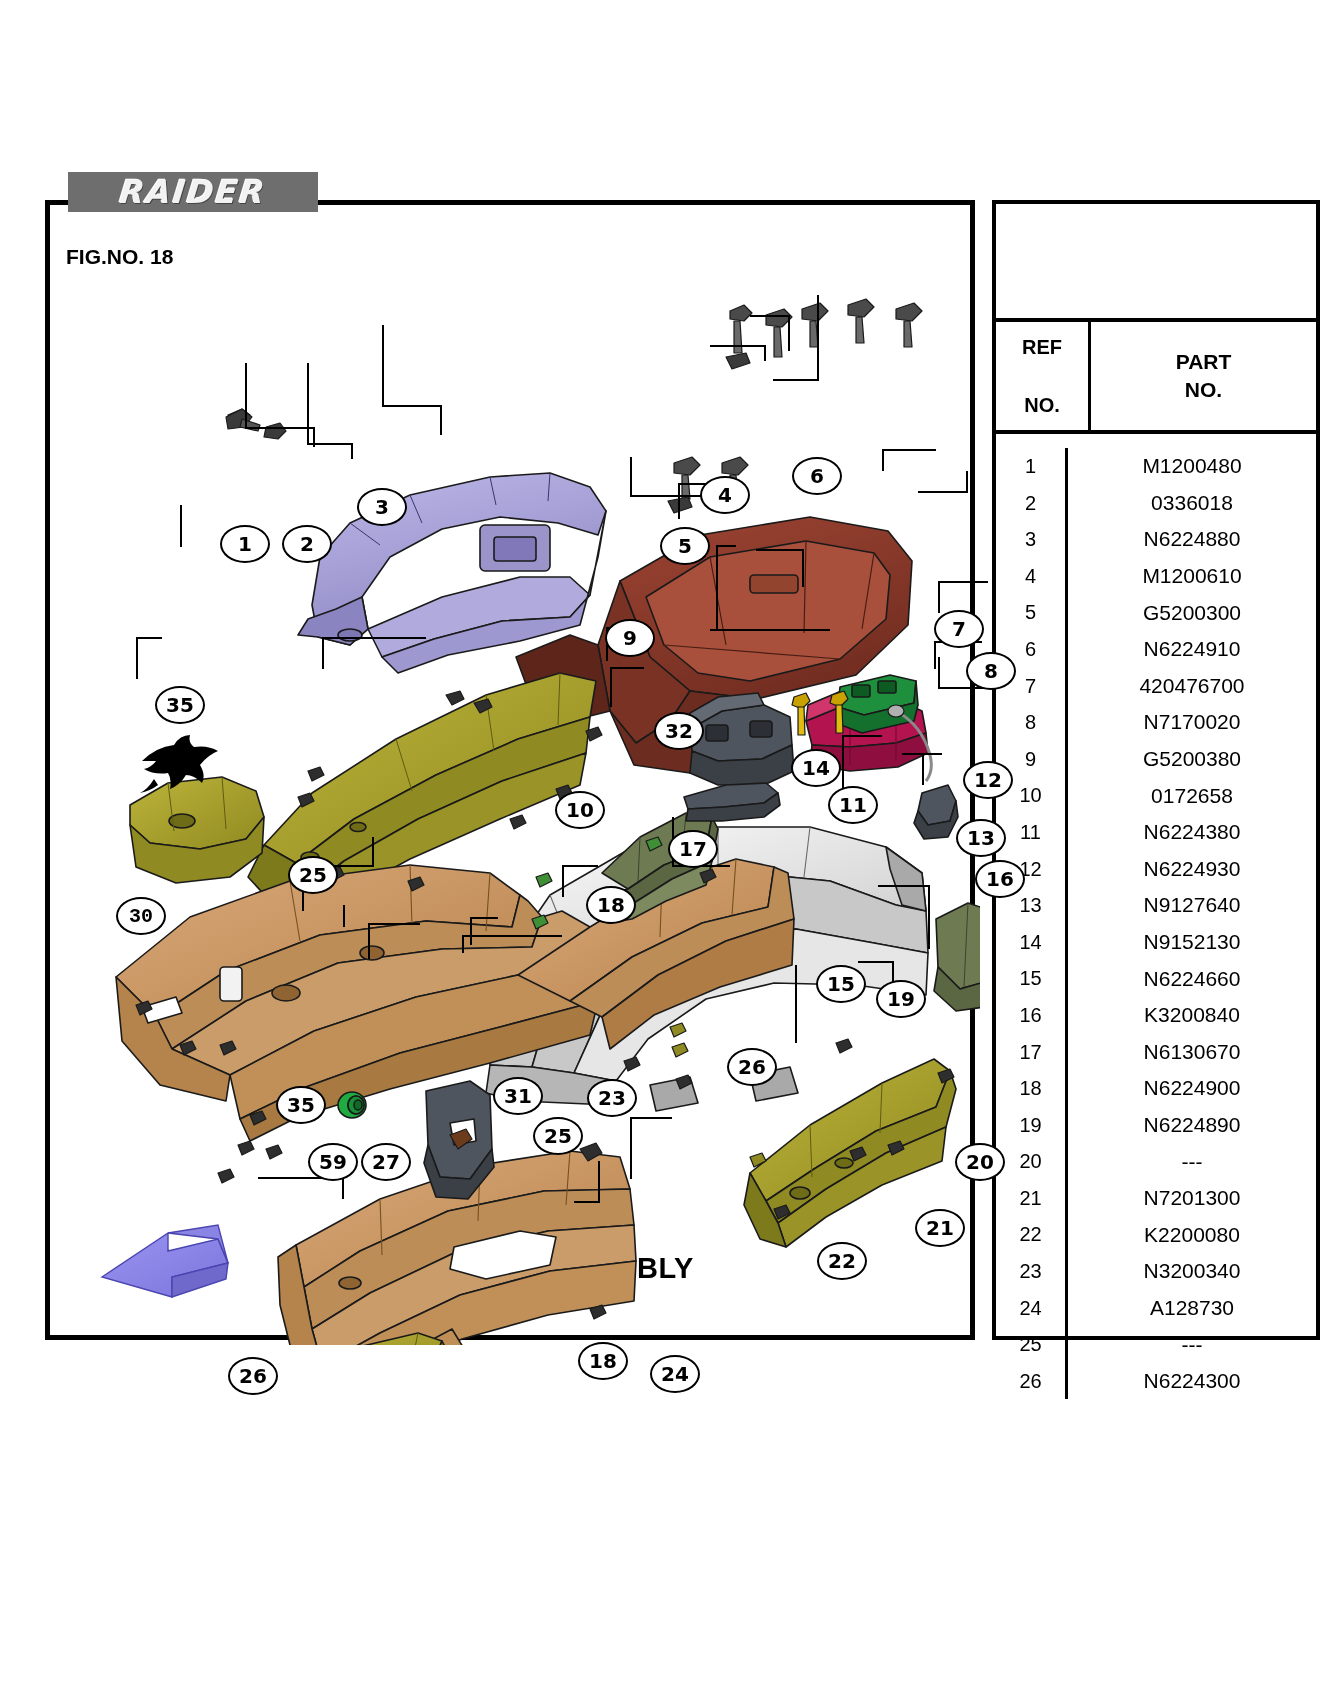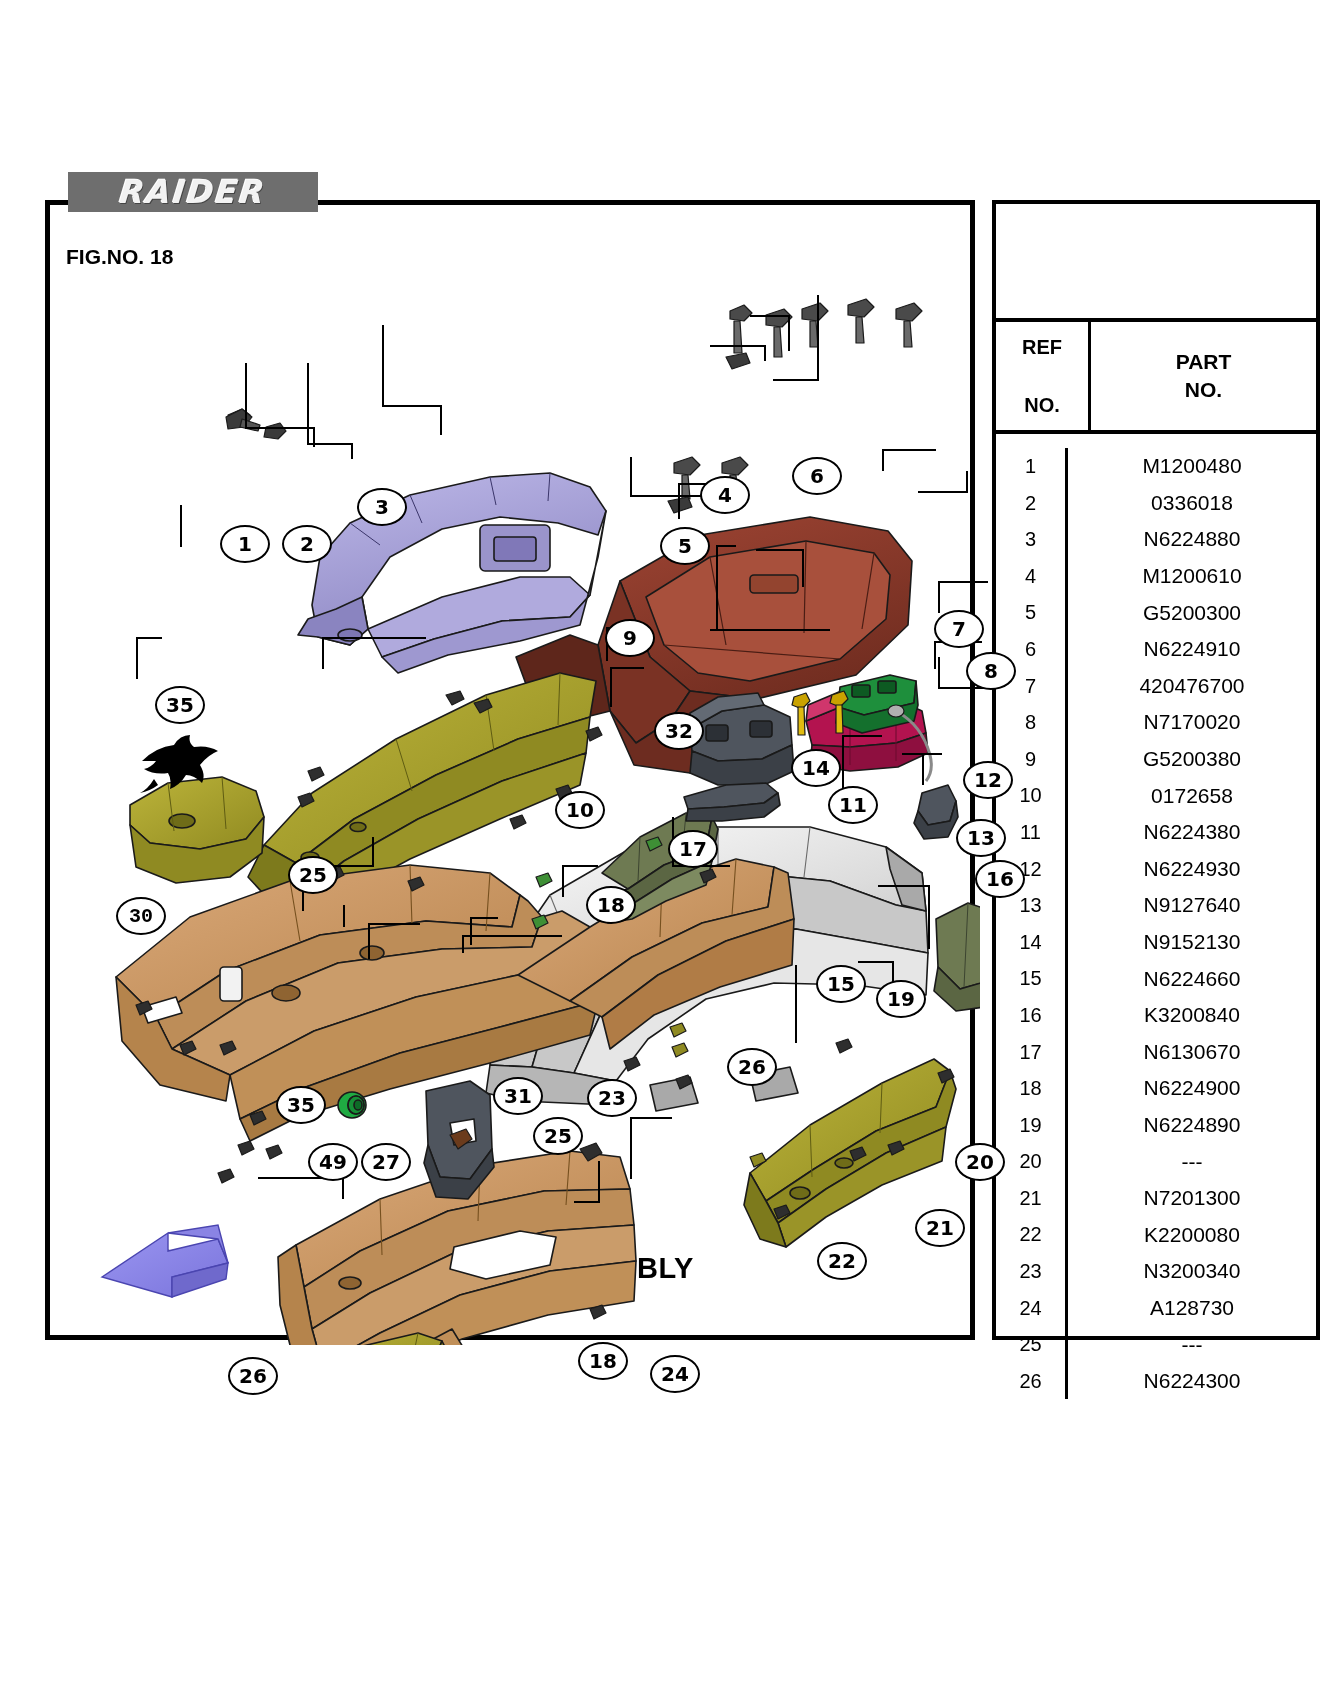--- a/index.html
+++ b/index.html
@@ -500,21 +500,21 @@
         <div class="callout" style="left: 600px; top: 1150px;">24</div>
         <div class="callout" style="left: 483px; top: 912px;">25</div>
         <div class="callout" style="left: 677px; top: 843px;">26</div>
         <div class="callout" style="left: 178px; top: 1152px;">26</div>
         <div class="callout" style="left: 311px; top: 938px;">27</div>
         <div class="callout" style="left: 226px; top: 881px;">35</div>
         <div class="callout" style="left: 238px; top: 651px;">25</div>
         <div class="callout" style="left: 66px; top: 692px; font-family: Liberation Mono, monospace;">30</div>
         <div class="callout" style="left: 443px; top: 872px;">31</div>
         <div class="callout" style="left: 604px; top: 507px;">32</div>
-        <div class="callout" style="left: 258px; top: 938px;">49</div>
+        <div class="callout" style="left: 258px; top: 938px;">59</div>
         <div class="callout" style="left: 528px; top: 1137px;">18</div>
         <div class="callout" style="left: 105px; top: 481px;">35</div>
       </div>
 
     <div id="fwd-arrow">
       <div id="fwd-label">FWD</div>
     </div>
 
     <div id="diagram-title">PANEL LH RH ASSEMBLY</div>
   </div>

